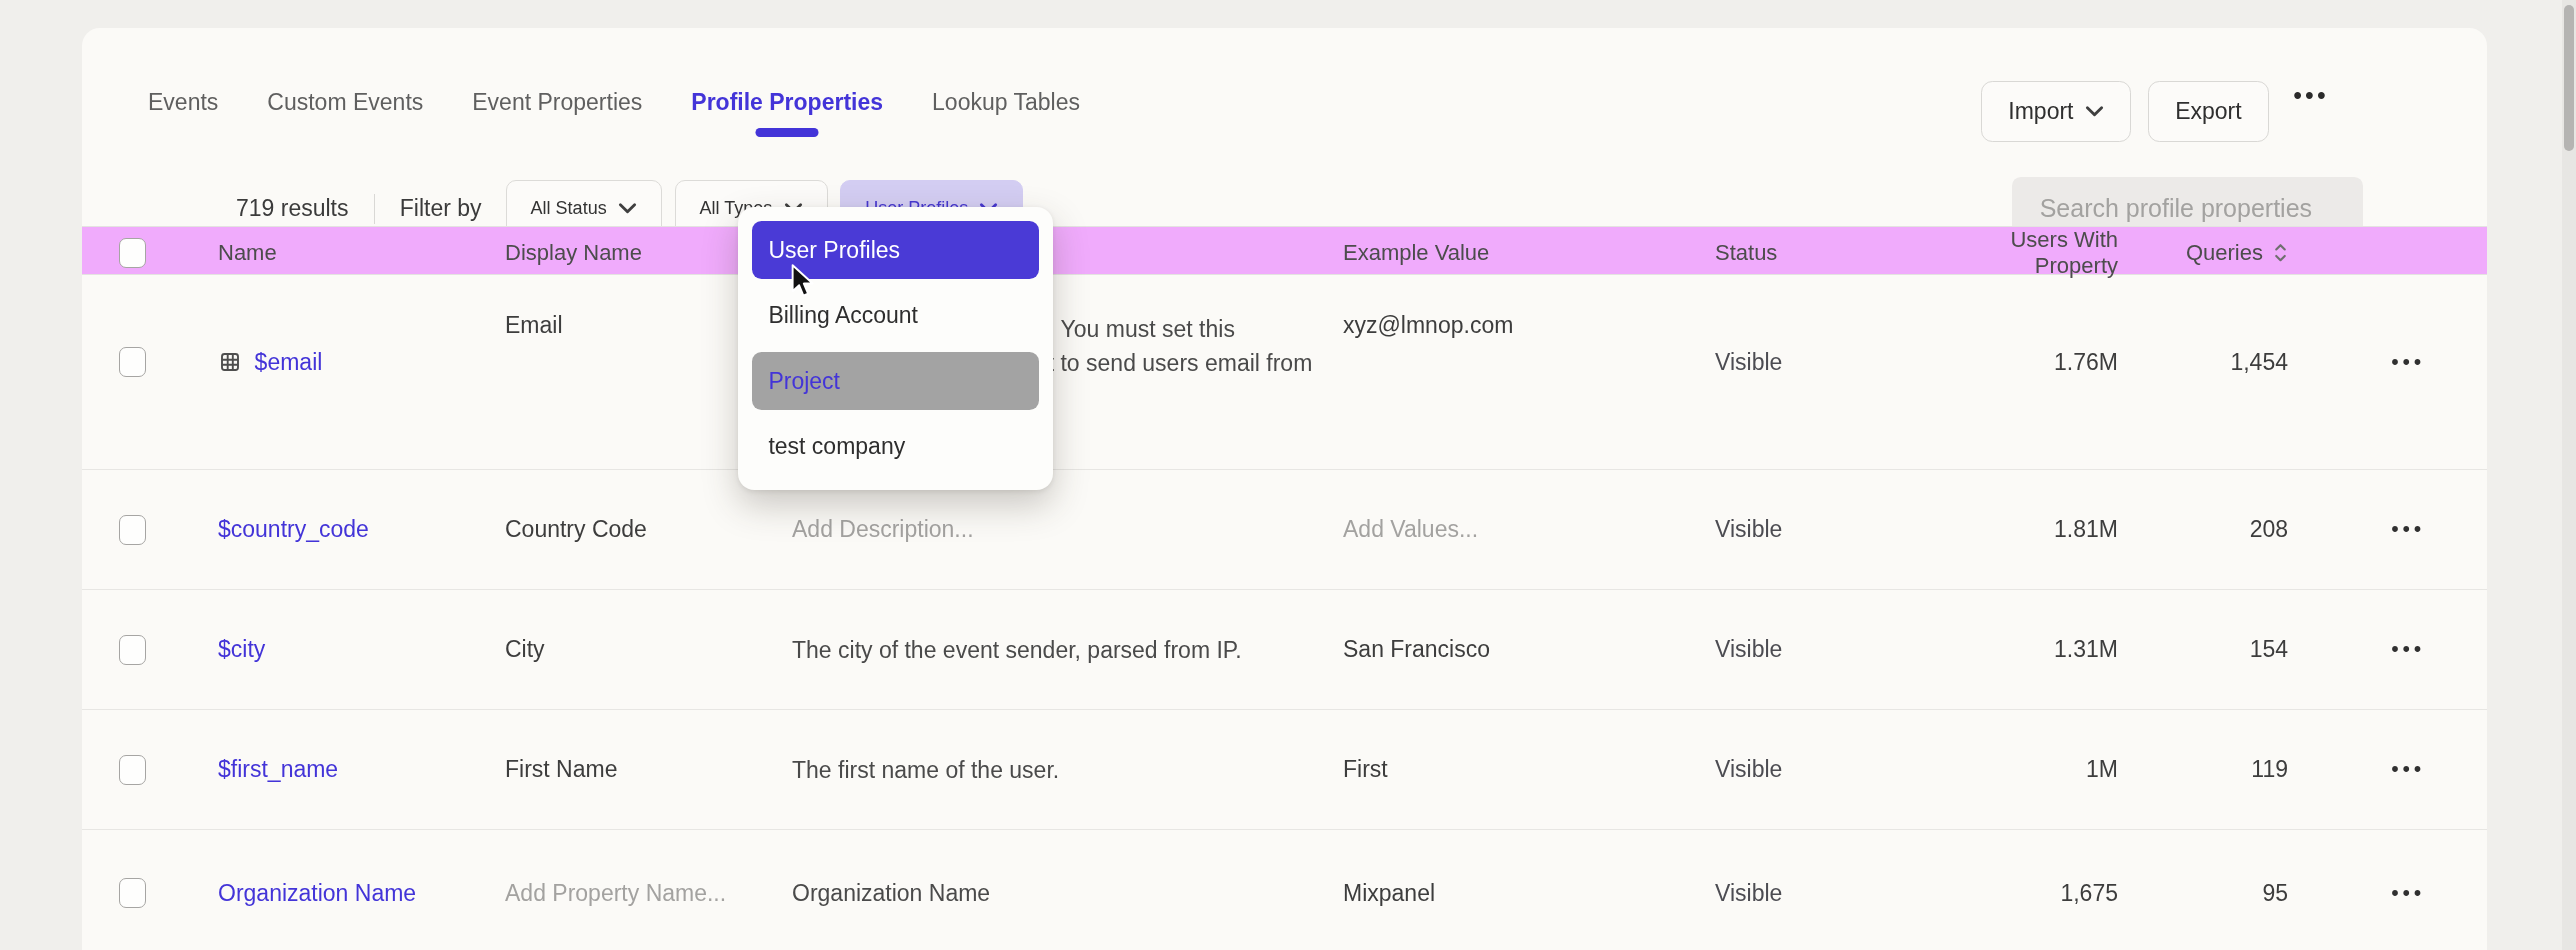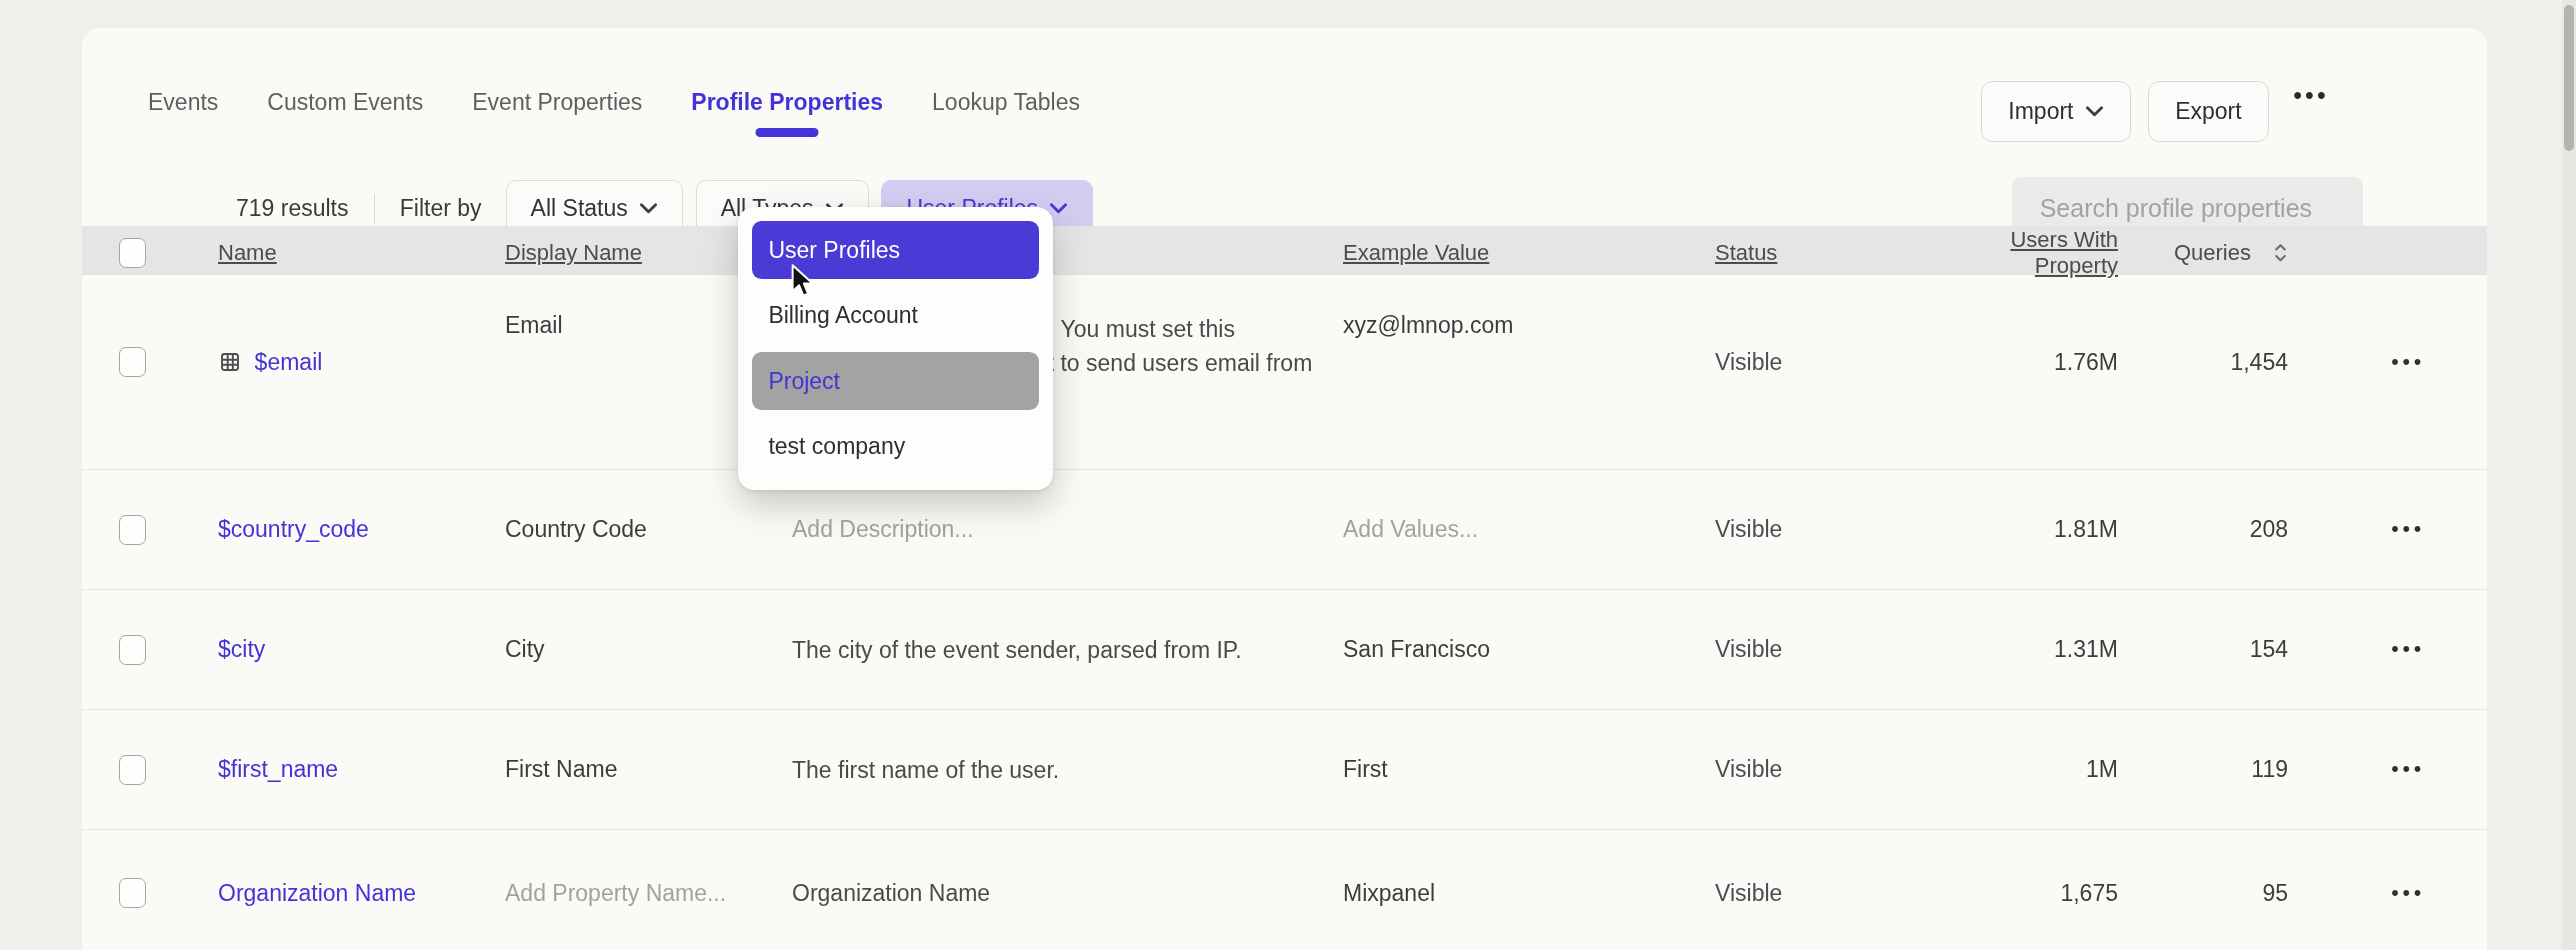--- a/index.html
+++ b/index.html
@@ -31,62 +31,62 @@
   .dots { font-size:25px; letter-spacing:3.2px; color:#2b2b2b; margin-left:7.6px; }
   .chev { width:19px; height:12.6px; flex:0 0 auto; }
   
   .filter-row { position:absolute; top:150px; left:154px; display:flex; align-items:center; height:61px; }
   .results { font-size:23px; color:#3b3b3b; white-space:nowrap; }
   .vdiv { width:1.3px; height:30px; background:#d9d8d5; margin:0 25px; }
   .filter-by { font-size:23px; color:#3b3b3b; margin-right:24px; white-space:nowrap; }
   .fbtn {
     display:flex; align-items:center; gap:11.3px; height:58px; padding:0 24px;
     border:1.3px solid #dcdbd8; border-radius:10px; background:#fcfbf9;
-    font-size:23px; color:#333; margin-right:12.6px; white-space:nowrap;
+    font-size:18px; color:#333; margin-right:12.6px; white-space:nowrap;
   }
   .fbtn.chip { background:#d3cdf2; border-color:#d3cdf2; color:#4637cf; }
   .search {
     position:absolute; top:149px; right:124px; width:351px; height:63px;
     background:#eceae8; border-radius:8.8px; display:flex; align-items:center; padding:0 16.4px;
   }
   .search input {
     border:none; background:transparent; outline:none; flex:1;
     font-family:inherit; font-size:25px; color:#b91c1c; margin-left:11.3px;
   }
   .search input::placeholder { color:#a3a2a0; }
   
   .table { position:absolute; top:198px; left:0; width:2405px; }
   .trow {
     display:grid;
     grid-template-columns:99px 287px 287px 551px 372px 208px 195px 170px 1fr;
     padding:0 37px; align-items:center;
     border-bottom:1.3px solid #e7e6e3; font-size:23px;
   }
   .thead {
-    height:49px; background:#e5e5e5; border-top:1.3px solid #e4e3e0; border-bottom:1.3px solid #e4e3e0;
-    font-size:22px; color:#4c4c4c;text-decoration:underline;
+    height:49px; background:#f0abfc; border-top:1.3px solid #e4e3e0; border-bottom:1.3px solid #e4e3e0;
+    font-size:22px; color:#4c4c4c;
   }
   .row-tall { height:195px; }
   .row-std { height:120px; }
   .row-last { height:126px; border-bottom:none; }
   .cell { min-width:0; }
   .cell.right { text-align:right; }
   .cell.top { align-self:start; padding-top:37px; }
   .row-tall .cell.center-off { position:relative; top:-10px; }
   .checkbox {
     width:26.5px; height:30px; border:1.9px solid #a6a5a3; border-radius:7px; background:#fefefd;
   }
   .name-cell { display:flex; align-items:center; gap:12.6px; }
   .name-link { color:#4334d8; white-space:nowrap; }
   .dark { color:#3d3d3d; }
   .desc-text { color:#4a4a4a; line-height:34px; }
   .placeholder { color:#a3a2a0; }
   .status-text { color:#4c4c52; }
   .row-dots { font-size:21.4px; letter-spacing:3.8px; color:#303030; text-align:right; padding-right:25px; }
-  .queries-head { display:inline-flex; align-items:center; gap:22px; }
+  .queries-head { display:inline-flex; align-items:center; gap:10px; }
   
   .menu {
     position:absolute; left:738px; top:207px; width:315px; z-index:20;
     background:#fdfdfb; border-radius:16.4px; padding:14px;
     box-shadow:0 15px 35px rgba(60,52,40,.25), 0 1.3px 5px rgba(0,0,0,.08);
   }
   .menu-item {
     height:58px; border-radius:9.5px; display:flex; align-items:center;
     padding:0 16.4px; font-size:23px; color:#2e2e2e; margin-bottom:7.6px; white-space:nowrap;
   }

